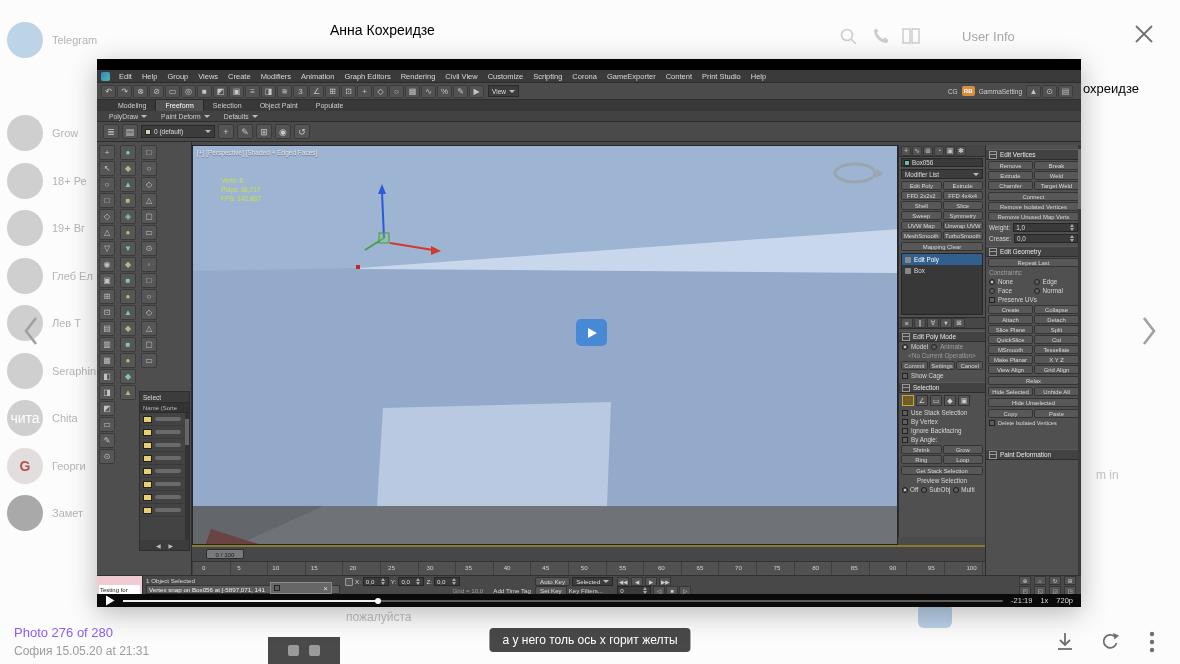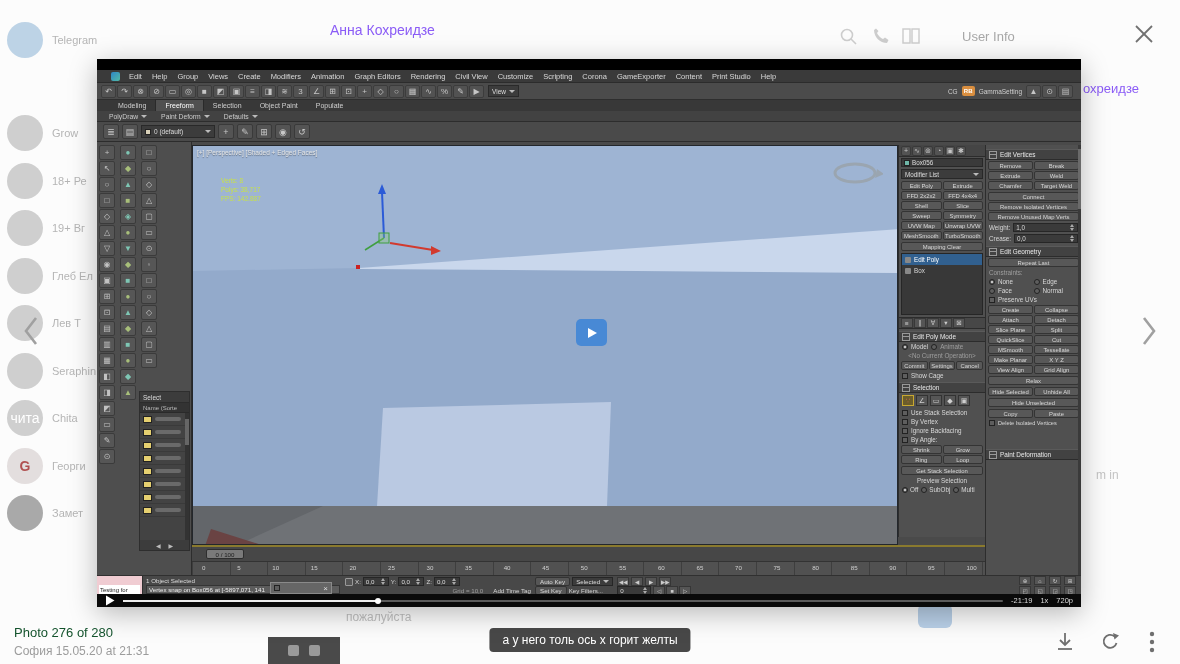--- a/index.html
+++ b/index.html
@@ -3,39 +3,39 @@
 <meta charset="utf-8">
 <style>
   *{margin:0;padding:0;box-sizing:border-box}
   html,body{background:#fff}
   body{font-family:"Liberation Sans",sans-serif}
   i,b,u,em{font-style:normal;font-weight:normal;text-decoration:none}
   .screen{position:relative;width:1180px;height:664px;background:#fcfcfc;overflow:hidden}
 
   
   .bg-layer{position:absolute;inset:0;z-index:1}
-  .bgtext{position:absolute;color:#8b5cf6;white-space:nowrap}
+  .bgtext{position:absolute;color:#000000;white-space:nowrap}
   .bg-ic{position:absolute;opacity:.55}
   .chat-list{position:absolute;left:0;top:16px;width:108px}
   .chat-item{height:47.5px;display:flex;align-items:center;gap:9px;padding-left:7px}
   .chat-item:nth-child(2){margin-top:46px}
   .chat-avatar{width:36px;height:36px;border-radius:50%;background:#cfcfcf;flex:none;display:flex;align-items:center;justify-content:center;font-size:14px;color:#fff;overflow:hidden}
   .chat-item:nth-child(1) .chat-avatar{background:#bdd3e6}
   .chat-item:nth-child(9) .chat-avatar{background:#e3dede;color:#b05050;font-weight:bold}
   .chat-item:nth-child(10) .chat-avatar{background:#a9a9a9;font-size:14px}
   .chat-name{font-size:11px;color:#b5b5b5;white-space:nowrap}
   .bg-send{position:absolute;left:918px;top:604px;width:34px;height:24px;border-radius:6px;background:#b9d0e8}
   .bg-taskbar{position:absolute;left:268px;top:637px;width:72px;height:27px;background:#4a4a4a;display:flex;align-items:center;justify-content:center;gap:10px}
   .bg-taskbar span{width:11px;height:11px;background:#9a9a9a;border-radius:2px}
 
   
   .media{position:absolute;left:97px;top:59px;width:984px;height:548px;background:#000;z-index:5;box-shadow:0 6px 26px rgba(0,0,0,.28)}
   .max{position:absolute;left:0;top:11px;width:984px;height:525px;background:#4a4a4a;color:#d6d6d6;font-size:7px;overflow:hidden}
 
-  .menubar{position:absolute;left:0;top:0;width:984px;height:13px;background:#3a3a3a;border-bottom:1px solid #2c2c2c;display:flex;align-items:center;gap:0;padding-left:14px}
+  .menubar{position:absolute;left:0;top:0;width:984px;height:13px;background:#3a3a3a;border-bottom:1px solid #2c2c2c;display:flex;align-items:center;gap:0;padding-left:4px}
   .app-ic{width:9px;height:9px;border-radius:2px;background:linear-gradient(135deg,#2e86c6,#52b9a5);margin-right:4px;flex:none}
   .menu-item{padding:0 5px;font-size:7.5px;color:#d8d8d8;line-height:13px;white-space:nowrap}
 
   .toolbar{position:absolute;left:0;top:13px;width:984px;height:17px;background:#4b4b4b;border-bottom:1px solid #2e2e2e;display:flex;align-items:center;padding:0 4px;gap:1px}
   .tb-ic{width:15px;height:13px;display:flex;align-items:center;justify-content:center;font-size:8px;color:#c6c6c6;background:#525252;border:1px solid #3c3c3c;border-radius:2px;flex:none}
   .tb-dd{height:12px;background:#3c3c3c;border:1px solid #2a2a2a;color:#ddd;font-size:6.5px;display:flex;align-items:center;padding:0 3px;gap:3px;margin:0 3px}
   .tb-right{margin-left:auto;display:flex;align-items:center;gap:4px;padding-right:4px}
   .rb-badge{width:13px;height:10px;background:#d98e3f;color:#fff;font-size:6px;display:flex;align-items:center;justify-content:center;border-radius:2px;font-weight:bold}
   .tb-lbl{font-size:6.5px;color:#cfcfcf}
 
@@ -146,21 +146,21 @@
 
   .vbar{position:absolute;left:0;bottom:0;width:984px;height:13px;background:#0a0a0a;display:flex;align-items:center;gap:8px;padding:0 8px;z-index:4}
   .vtrack{flex:1;position:relative;height:2px;background:#5b5b5b;border-radius:1px}
   .vfill{position:absolute;left:0;top:0;height:2px;width:29%;background:#eee}
   .vknob{position:absolute;left:calc(29% - 3px);top:-2px;width:6px;height:6px;border-radius:50%;background:#fff}
   .vtime{font-size:7.5px;color:#ddd;display:flex;gap:8px}
 
   
   .ov{position:absolute;z-index:10}
   .caption{left:50%;top:628px;transform:translateX(-50%);background:rgba(20,20,20,.78);color:#fff;font-size:12px;padding:5px 13px;border-radius:4px;white-space:nowrap}
-  .counter{left:14px;top:625px;font-size:13px;color:#14532d}
+  .counter{left:14px;top:625px;font-size:13px;color:#8b5cf6}
   .meta{left:14px;top:644px;font-size:12px;color:#9c9c9c}
   .navbtn{cursor:pointer}
   .act{cursor:pointer}
 </style>
 </head>
 <body>
 
 <div class="screen">
 
   <div class="bg-layer">

